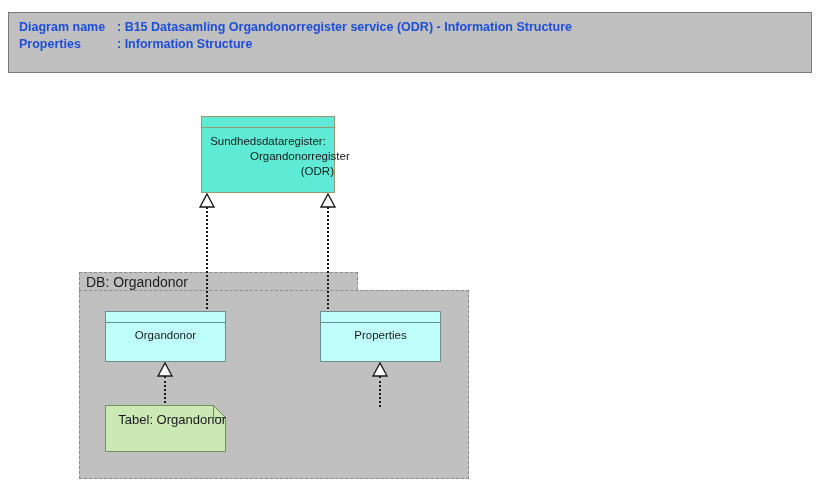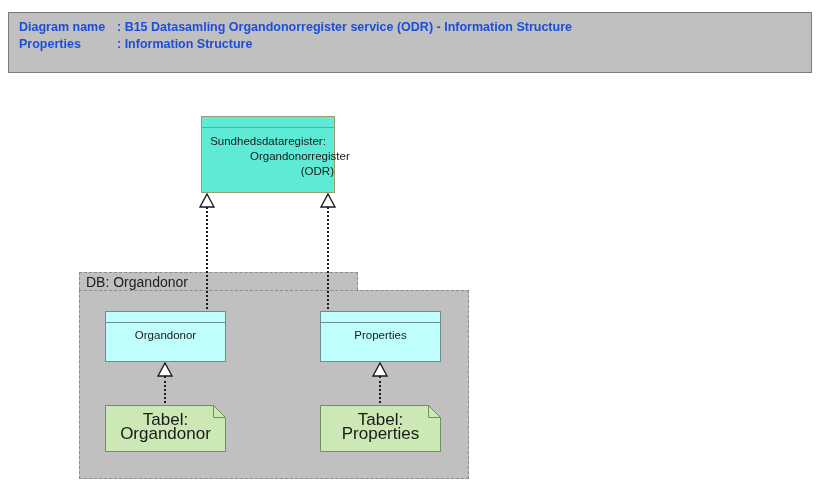--- a/index.html
+++ b/index.html
@@ -101,22 +101,22 @@
     position: absolute;
     left: 0; top: 0;
     width: 100%;
     height: 100%;
   }
   .artifact .label {
     position: absolute;
     left: 0;
     right: 0;
     top: 8px;
-    text-align: center;
-    font-size: 17px;
+    text-align: right;
+    font-size: 13px;
     color: #1a1a1a;
     line-height: 14px;
   }
 
   
   .group {
     position: absolute;
   }
   .group-tab {
     position: absolute;
@@ -221,21 +221,14 @@
   </div>
 
   <div class="artifact" style="left:105px; top:405px; width:121px; height:47px;">
     <svg class="body" width="121" height="47" viewBox="0 0 121 47">
       <path d="M0.5,0.5 L108.5,0.5 L120.5,12.5 L120.5,46.5 L0.5,46.5 Z" fill="#cce8b5" stroke="#6f8f5c" stroke-width="1"></path>
       <path d="M108.5,0.5 L108.5,12.5 L120.5,12.5" fill="none" stroke="#6f8f5c" stroke-width="1"></path>
     </svg>
     <div class="label">Tabel: Organdonor</div>
   </div>
 
-  <div class="artifact" style="left:320px; top:405px; width:121px; height:47px;">
-    <svg class="body" width="121" height="47" viewBox="0 0 121 47">
-      <path d="M0.5,0.5 L108.5,0.5 L120.5,12.5 L120.5,46.5 L0.5,46.5 Z" fill="#cce8b5" stroke="#6f8f5c" stroke-width="1"></path>
-      <path d="M108.5,0.5 L108.5,12.5 L120.5,12.5" fill="none" stroke="#6f8f5c" stroke-width="1"></path>
-    </svg>
-    <div class="label">Tabel: Properties</div>
-  </div>
 
 </div>
 
 </body></html>

